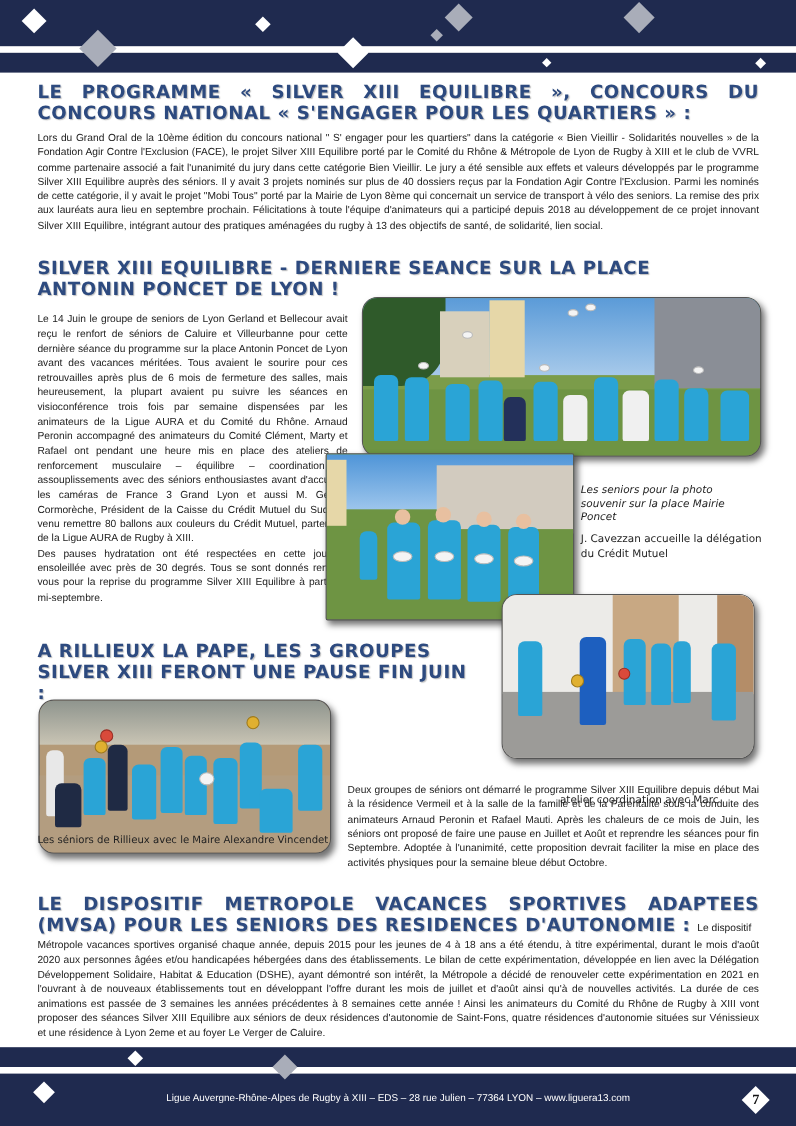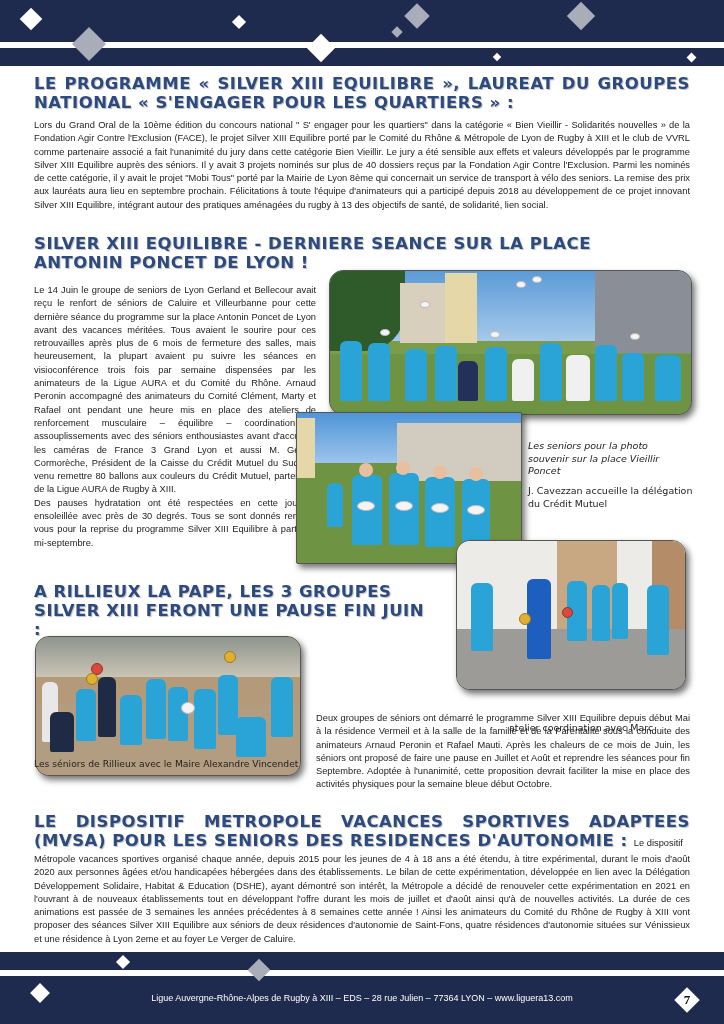--- a/index.html
+++ b/index.html
@@ -55,21 +55,21 @@
 <div class="diamond d-white" style="left:23px;top:11px;width:16px;height:16px;"></div>
 <div class="diamond d-grey" style="left:77px;top:32px;width:24px;height:24px;"></div>
 <div class="diamond d-white" style="left:234px;top:17px;width:10px;height:10px;"></div>
 <div class="diamond d-white" style="left:311px;top:38px;width:20px;height:20px;"></div>
 <div class="diamond d-grey" style="left:393px;top:28px;width:8px;height:8px;"></div>
 <div class="diamond d-grey" style="left:408px;top:7px;width:18px;height:18px;"></div>
 <div class="diamond d-white" style="left:494px;top:54px;width:6px;height:6px;"></div>
 <div class="diamond d-grey" style="left:571px;top:6px;width:20px;height:20px;"></div>
 <div class="diamond d-white" style="left:688px;top:54px;width:7px;height:7px;"></div>
 
-<div class="heading justify" style="left:34px;top:74px;width:656px;font-size:16.5px;">LE PROGRAMME « SILVER XIII EQUILIBRE », LAUREAT DU GROUPES NATIONAL « S'ENGAGER POUR LES QUARTIERS » :</div>
+<div class="heading justify" style="left:34px;top:74px;width:656px;font-size:16.5px;">LE PROGRAMME « SILVER XIII EQUILIBRE », CONCOURS DU CONCOURS NATIONAL « S'ENGAGER POUR LES QUARTIERS » :</div>
 <div class="body-text" style="left:34px;top:119px;width:656px;">Lors du Grand Oral de la 10ème édition du concours national " S' engager pour les quartiers" dans la catégorie « Bien Vieillir - Solidarités nouvelles » de la Fondation Agir Contre l'Exclusion (FACE), le projet Silver XIII Equilibre porté par le Comité du Rhône &amp; Métropole de Lyon de Rugby à XIII et le club de VVRL comme partenaire associé a fait l'unanimité du jury dans cette catégorie Bien Vieillir. Le jury a été sensible aux effets et valeurs développés par le programme Silver XIII Equilibre auprès des séniors. Il y avait 3 projets nominés sur plus de 40 dossiers reçus par la Fondation Agir Contre l'Exclusion. Parmi les nominés de cette catégorie, il y avait le projet "Mobi Tous" porté par la Mairie de Lyon 8ème qui concernait un service de transport à vélo des seniors. La remise des prix aux lauréats aura lieu en septembre prochain. Félicitations à toute l'équipe d'animateurs qui a participé depuis 2018 au développement de ce projet innovant Silver XIII Equilibre, intégrant autour des pratiques aménagées du rugby à 13 des objectifs de santé, de solidarité, lien social.</div>
 
 <div class="heading" style="left:34px;top:234px;width:600px;font-size:16.5px;">SILVER XIII EQUILIBRE - DERNIERE SEANCE SUR LA PLACE ANTONIN PONCET DE LYON !</div>
 
 <div class="body-text" style="left:34px;top:284px;width:282px;">
   <p>Le 14 Juin le groupe de seniors de Lyon Gerland et Bellecour avait reçu le renfort de séniors de Caluire et Villeurbanne pour cette dernière séance du programme sur la place Antonin Poncet de Lyon avant des vacances méritées. Tous avaient le sourire pour ces retrouvailles après plus de 6 mois de fermeture des salles, mais heureusement, la plupart avaient pu suivre les séances en visioconférence trois fois par semaine dispensées par les animateurs de la Ligue AURA et du Comité du Rhône. Arnaud Peronin accompagné des animateurs du Comité Clément, Marty et Rafael ont pendant une heure mis en place des ateliers de renforcement musculaire – équilibre – coordination et assouplissements avec des séniors enthousiastes avant d'accueillir les caméras de France 3 Grand Lyon et aussi M. Gérard Cormorèche, Président de la Caisse du Crédit Mutuel du Sud Est venu remettre 80 ballons aux couleurs du Crédit Mutuel, partenaire de la Ligue AURA de Rugby à XIII.</p>
   <p>Des pauses hydratation ont été respectées en cette journée ensoleillée avec près de 30 degrés. Tous se sont donnés rendez-vous pour la reprise du programme Silver XIII Equilibre à partir de mi-septembre.</p>
 </div>
 
 <div class="photo" style="left:329px;top:270px;width:363px;height:145px;background:#7b9c4a;">
@@ -112,21 +112,21 @@
   <div class="head" style="left:62px;top:50px;width:14px;height:14px;"></div>
   <div class="head" style="left:99px;top:48px;width:14px;height:14px;"></div>
   <div class="head" style="left:136px;top:52px;width:14px;height:14px;"></div>
   <div class="head" style="left:172px;top:54px;width:14px;height:14px;"></div>
   <div class="ball" style="left:60px;top:88px;width:18px;height:10px;"></div>
   <div class="ball" style="left:98px;top:88px;width:18px;height:10px;"></div>
   <div class="ball" style="left:134px;top:90px;width:18px;height:10px;"></div>
   <div class="ball" style="left:170px;top:92px;width:18px;height:10px;"></div>
 </div>
 
-<div class="caption" style="left:528px;top:440px;width:150px;font-style:italic;">Les seniors pour la photo souvenir sur la place Vieillir Poncet</div>
+<div class="caption" style="left:528px;top:440px;width:150px;font-style:italic;">Les seniors pour la photo souvenir sur la place Mairie Poncet</div>
 <div class="caption" style="left:528px;top:485px;width:165px;">J. Cavezzan accueille la délégation du Crédit Mutuel</div>
 
 <div class="heading" style="left:34px;top:582px;width:400px;font-size:16.5px;">A RILLIEUX LA PAPE, LES 3 GROUPES SILVER XIII FERONT UNE PAUSE FIN JUIN :</div>
 
 <div class="photo" style="left:456px;top:540px;width:230px;height:150px;background:#d9d4cc;">
   <div class="bldg" style="left:0;top:0;width:230px;height:90px;background:#ecebe8;"></div>
   <div class="bldg" style="left:100px;top:0;width:60px;height:90px;background:#c8a883;"></div>
   <div class="bldg" style="left:195px;top:0;width:35px;height:90px;background:#b48d68;"></div>
   <div class="grass" style="height:60px;background:#9c9b98;"></div>
   <div class="person" style="left:14px;top:42px;width:22px;height:68px;background:#2aa4d6;"></div>

